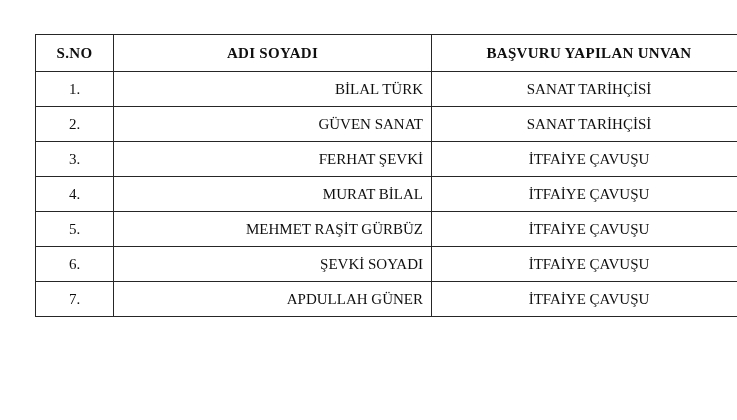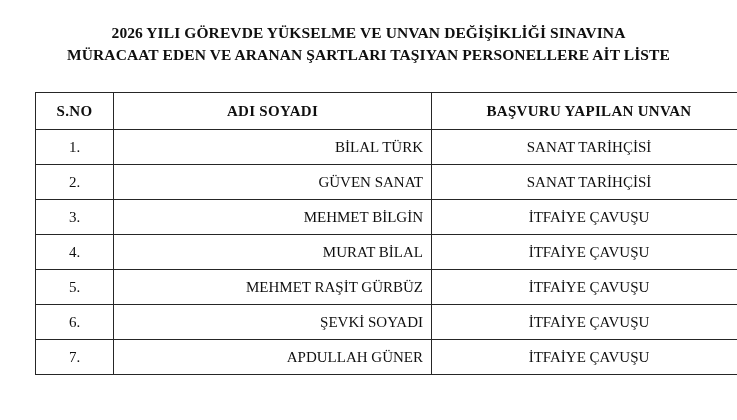--- a/index.html
+++ b/index.html
@@ -31,21 +31,21 @@
     letter-spacing: 0.1px;
     margin: 0 auto;
     width: 640px;
   }
   .doc-title .line {
     display: block;
     white-space: nowrap;
   }
 
   .table-wrap {
-    margin-top: 26px;
+    margin-top: 12px;
     padding-left: 13px;
     padding-right: 13px;
   }
 
   table.listing {
     border-collapse: collapse;
     width: 711px;
     table-layout: fixed;
   }
 
@@ -79,24 +79,20 @@
   }
   td.cell-title {
     text-align: center;
   }
 </style>
 </head>
 <body>
 
 <div class="page">
 
-  <div class="doc-title">
-    <span class="line">2026 YILI GÖREVDE YÜKSELME VE UNVAN DEĞİŞİKLİĞİ SINAVINA</span>
-    <span class="line">MÜRACAAT EDEN VE ARANAN ŞARTLARI TAŞIYAN PERSONELLERE AİT LİSTE</span>
-  </div>
 
   <div class="table-wrap">
     <table class="listing">
       <colgroup>
         <col class="c-no">
         <col class="c-name">
         <col class="c-title">
       </colgroup>
       <thead>
         <tr>
@@ -111,21 +107,21 @@
           <td class="cell-name">BİLAL TÜRK</td>
           <td class="cell-title">SANAT TARİHÇİSİ</td>
         </tr>
         <tr>
           <td class="cell-no">2.</td>
           <td class="cell-name">GÜVEN SANAT</td>
           <td class="cell-title">SANAT TARİHÇİSİ</td>
         </tr>
         <tr>
           <td class="cell-no">3.</td>
-          <td class="cell-name">MEHMET BİLGİN</td>
+          <td class="cell-name">FERHAT ŞEVKİ</td>
           <td class="cell-title">İTFAİYE ÇAVUŞU</td>
         </tr>
         <tr>
           <td class="cell-no">4.</td>
           <td class="cell-name">MURAT BİLAL</td>
           <td class="cell-title">İTFAİYE ÇAVUŞU</td>
         </tr>
         <tr>
           <td class="cell-no">5.</td>
           <td class="cell-name">MEHMET RAŞİT GÜRBÜZ</td>

